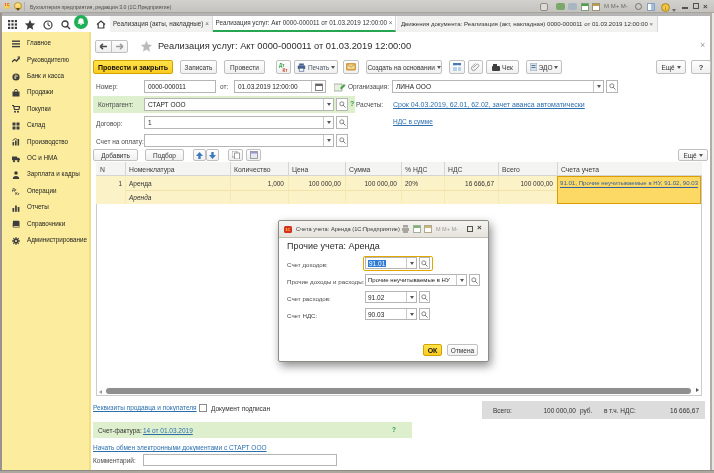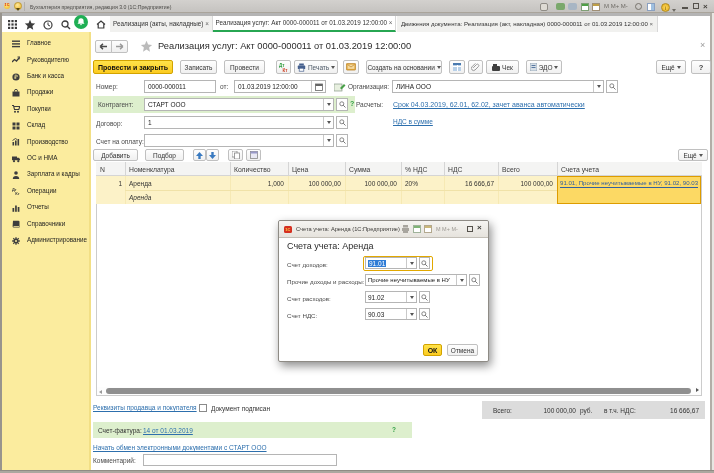--- a/index.html
+++ b/index.html
@@ -461,21 +461,21 @@
     <div class="abs" style="left:134px;top:4px;width:8px;height:8px;background:#fff;border:1px solid #9fb39a;">
         <div style="height:2px;background:#7fb476;"></div>
       </div>
     <div class="abs" style="left:145px;top:4px;width:8px;height:8px;background:#fff;border:1px solid #b3a88e;">
         <div style="height:2px;background:#cbb879;"></div>
       </div>
     <div class="abs" style="left:157px;top:5px;font-size:5.5px;color:#9d9a94;">M  M+ M-</div>
     <div class="abs" style="left:188px;top:4.5px;width:6px;height:6px;border:1.2px solid #55524c;"></div>
     <div class="abs" style="left:198px;top:2px;font-size:8px;color:#3c3b38;font-weight:bold;">×</div>
   </div>
-  <div class="abs" style="left:8px;top:20px;font-size:9px;color:#2b2b2b;">Счета учета: Аренда</div>
+  <div class="abs" style="left:8px;top:20px;font-size:9px;color:#2b2b2b;">Прочие учета: Аренда</div>
 
   <div class="abs" style="left:8px;top:40px;color:#4a4a4a;font-size:6.2px;">Счет доходов:</div>
   <div class="abs" style="left:84px;top:34.5px;width:70px;height:15px;border:1.2px solid #e2a800;border-radius:2px;"></div>
   <div class="inp" style="left:86px;top:36px;width:52px;height:12px;padding-left:2px;">
       <span style="background:#2f7cd6;color:#fff;padding:0 1px;">91.01</span>
       <div class="dd">
         <span class="caret"></span>
       </div>
     </div>
   <div class="mag" style="left:140px;top:36px;width:11px;height:12px;">

